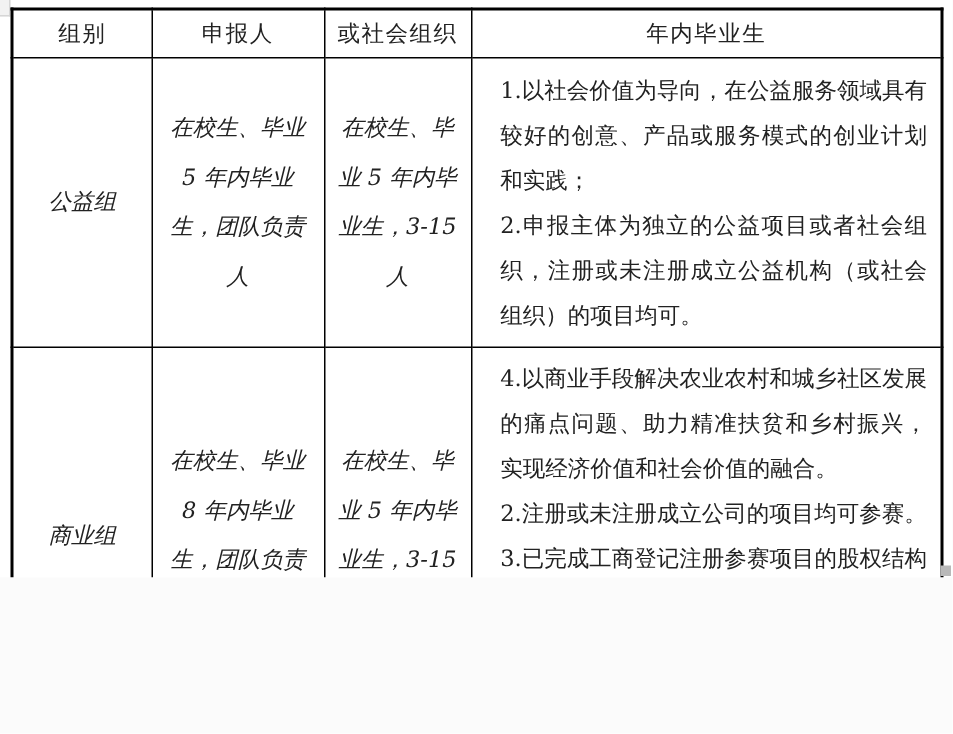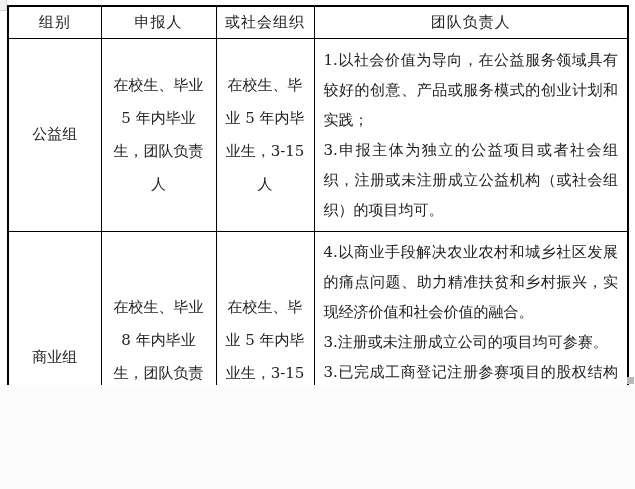--- a/index.html
+++ b/index.html
@@ -44,25 +44,26 @@
     text-align: center;
     vertical-align: middle;
     padding: 2px 4px;
     letter-spacing: 1px;
   }
   td.center-cell {
     text-align: center;
     vertical-align: middle;
     padding: 2px 6px;
     line-height: 33px;
+    font-style: italic;
   }
   td.cond-cell {
     text-align: left;
     vertical-align: middle;
-    padding: 4px 9px 4px 9px;
+    padding: 4px 9px 4px 19px;
   }
   td.cond-cell p {
     margin: 0;
     line-height: 30px;
     text-align: justify;
     text-justify: inter-ideograph;
   }
   .resize-handle {
     position: absolute;
     right: 1px;
@@ -93,40 +94,40 @@
       <col class="c1">
         <col class="c2">
         <col class="c3">
         <col class="c4">
     </colgroup>
     <thead>
       <tr class="header-row">
         <th class="hdr">组别</th>
         <th class="hdr">申报人</th>
         <th class="hdr">或社会组织</th>
-        <th class="hdr">团队负责人</th>
+        <th class="hdr">年内毕业生</th>
       </tr>
     </thead>
     <tbody>
       <tr class="row-1">
         <td class="center-cell">公益组</td>
         <td class="center-cell">在校生、毕业 5 年内毕业生，团队负责人</td>
         <td class="center-cell">在校生、毕业 5 年内毕业生，3-15 人</td>
         <td class="cond-cell">
           <p>1.以社会价值为导向，在公益服务领域具有较好的创意、产品或服务模式的创业计划和实践；</p>
-          <p>3.申报主体为独立的公益项目或者社会组织，注册或未注册成立公益机构（或社会组织）的项目均可。</p>
+          <p>2.申报主体为独立的公益项目或者社会组织，注册或未注册成立公益机构（或社会组织）的项目均可。</p>
         </td>
       </tr>
       <tr class="row-2">
         <td class="center-cell">商业组</td>
         <td class="center-cell">在校生、毕业 8 年内毕业生，团队负责人或企业法人</td>
         <td class="center-cell">在校生、毕业 5 年内毕业生，3-15 人</td>
         <td class="cond-cell">
           <p>4.以商业手段解决农业农村和城乡社区发展的痛点问题、助力精准扶贫和乡村振兴，实现经济价值和社会价值的融合。</p>
-          <p>3.注册或未注册成立公司的项目均可参赛。</p>
+          <p>2.注册或未注册成立公司的项目均可参赛。</p>
           <p>3.已完成工商登记注册参赛项目的股权结构中，企业法人代表的股权不得少于 10%，参赛成员股权合计不得少于 1/1。如已注册成立机构或公司，学生须为法人代表。</p>
         </td>
       </tr>
     </tbody>
   </table>
 
   <div class="resize-handle"></div>
 </div>
 
 </body></html>

